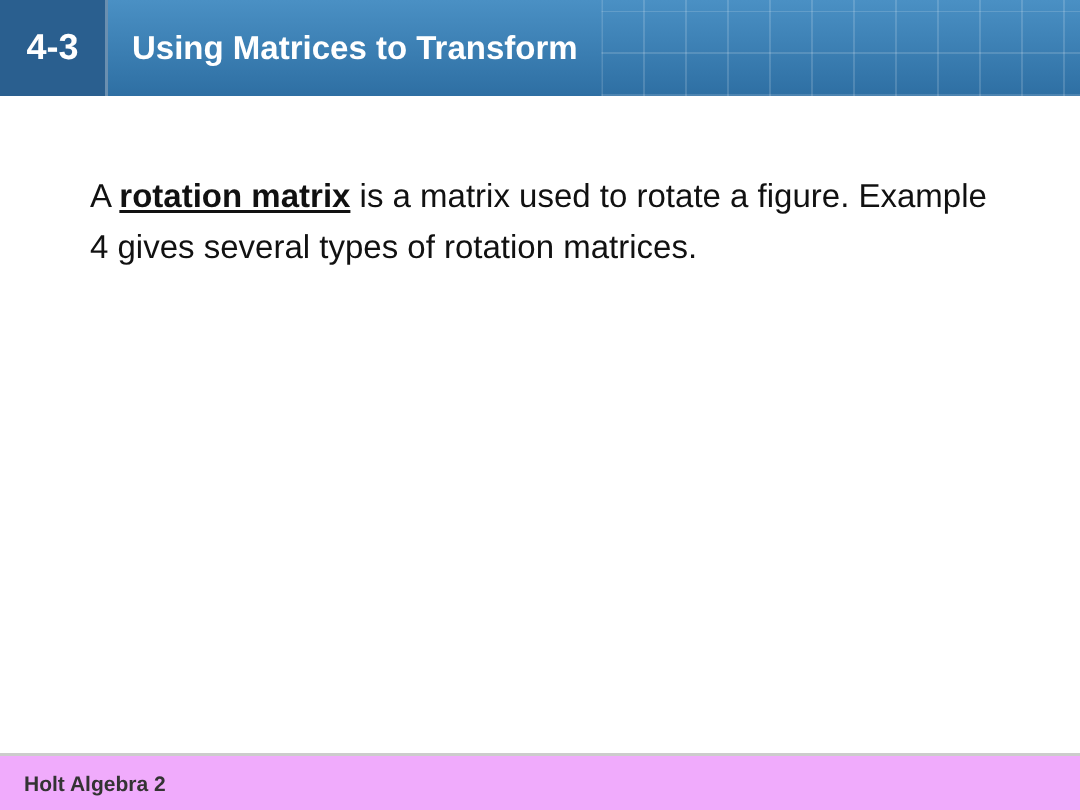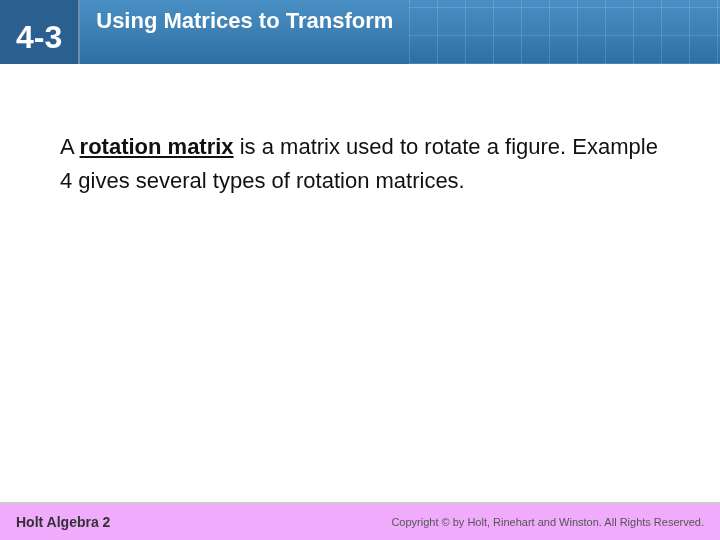--- a/index.html
+++ b/index.html
@@ -19,33 +19,34 @@
       display: flex;
       align-items: stretch;
       background: linear-gradient(to bottom, #4a90c4, #2e6fa3);
       min-height: 64px;
       position: relative;
     }
 
     .header-badge {
       background: #2a5f8f;
       color: #ffffff;
-      font-size: 32px;
+      font-size: 24px;
       font-weight: bold;
       padding: 8px 16px;
       display: flex;
-      align-items: flex-end;
+      align-items: center;
       justify-content: center;
       min-width: 72px;
       border-right: 2px solid rgba(255,255,255,0.3);
     }
 
     .header-title-block {
       display: flex;
       flex-direction: column;
+      justify-content: center;
       padding: 8px 16px;
     }
 
     .header-title-line1 {
       color: #ffffff;
       font-size: 22px;
       font-weight: bold;
       line-height: 1.2;
     }
 
@@ -70,21 +71,20 @@
       background: #ffffff;
       padding: 50px 60px 30px 60px;
       display: flex;
       flex-direction: column;
     }
 
     .content-text {
       font-size: 22px;
       line-height: 1.55;
       color: #111111;
-      margin-top: 16px;
     }
 
     .term-highlight {
       font-weight: bold;
       text-decoration: underline;
     }
 
     
     .footer {
       display: flex;
@@ -121,14 +121,13 @@
 </div>
 
 <div class="main-content">
   <p class="content-text">
     <span>A </span><span class="term-highlight">rotation matrix</span><span> is a matrix used to rotate a figure. Example 4 gives several types of rotation matrices.</span>
   </p>
 </div>
 
 <div class="footer">
   <span class="footer-left">Holt Algebra 2</span>
-  <span class="footer-right">Copyright © by Holt, Rinehart and Winston. All Rights Reserved.</span>
 </div>
 
 </body></html>

